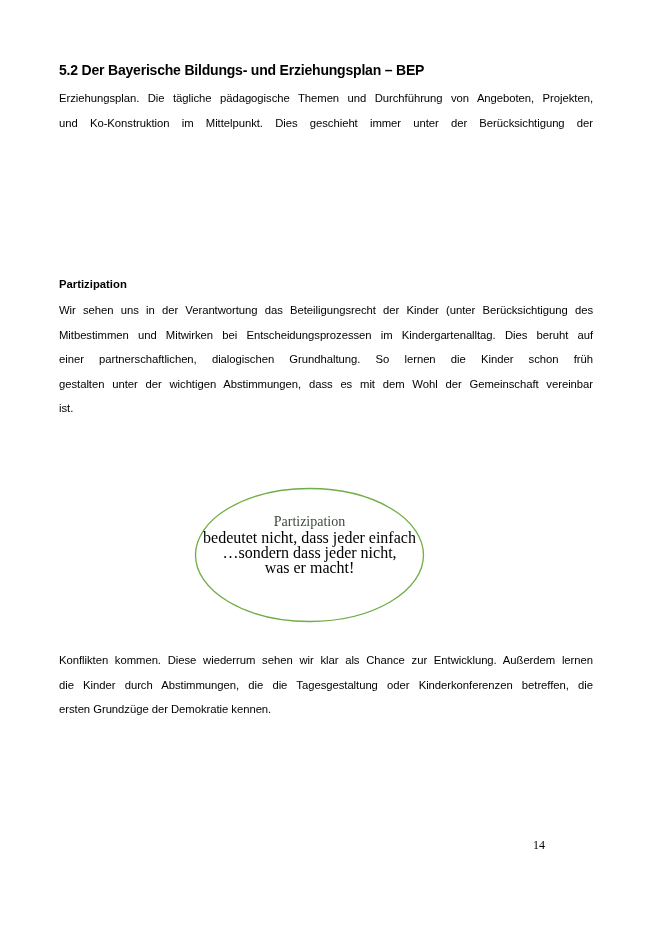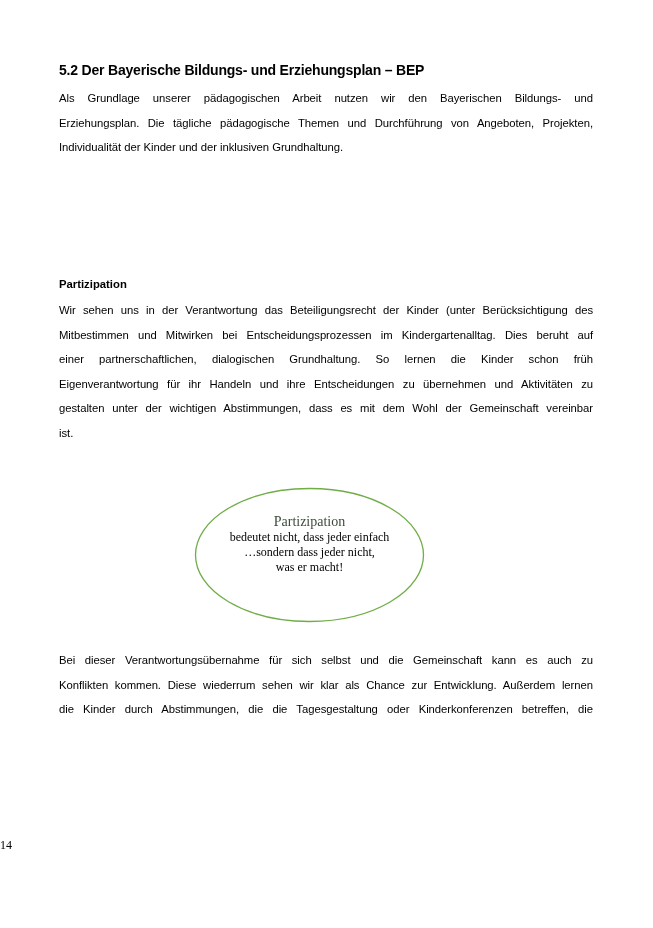--- a/index.html
+++ b/index.html
@@ -83,72 +83,70 @@
       text-align: center;
       font-family: "Liberation Serif", "DejaVu Serif", serif;
       color: #000000;
     }
     .ellipse-title {
       font-size: 14px;
       line-height: 17px;
       color: #3b4a3a;
     }
     .ellipse-line {
-      font-size: 12px;
+      font-size: 16px;
       line-height: 15px;
       display: block;
     }
     .page-number {
       position: absolute;
       left: 0;
       width: 545px;
       top: 838px;
-      text-align: left;
+      text-align: right;
       font-family: "Liberation Serif", "DejaVu Serif", serif;
       font-size: 12px;
       color: #000000;
     }
   </style>
 </head>
 <body>
 
 <div class="page">
 
   <div class="heading">5.2 Der Bayerische Bildungs- und Erziehungsplan – BEP</div>
 
   <div class="column para" id="p1">
-    <span class="line">Als Grundlage unserer pädagogischen Arbeit nutzen wir den Bayerischen Bildungs- und</span>
     <span class="line">Erziehungsplan. Die tägliche pädagogische Themen und Durchführung von Angeboten, Projekten,</span>
-    <span class="line last">Individualität der Kinder und der inklusiven Grundhaltung.</span>
+    <span class="line">und Ko-Konstruktion im Mittelpunkt. Dies geschieht immer unter der Berücksichtigung der</span>
   </div>
 
   <div class="subheading">Partizipation</div>
 
   <div class="column para" id="p2">
     <span class="line">Wir sehen uns in der Verantwortung das Beteiligungsrecht der Kinder (unter Berücksichtigung des</span>
     <span class="line">Mitbestimmen und Mitwirken bei Entscheidungsprozessen im Kindergartenalltag. Dies beruht auf</span>
     <span class="line">einer partnerschaftlichen, dialogischen Grundhaltung. So lernen die Kinder schon früh</span>
-    <span class="line">Eigenverantwortung für ihr Handeln und ihre Entscheidungen zu übernehmen und Aktivitäten zu</span>
     <span class="line">gestalten unter der wichtigen Abstimmungen, dass es mit dem Wohl der Gemeinschaft vereinbar</span>
     <span class="line last">ist.</span>
   </div>
 
   <div class="ellipse-wrap">
     <svg width="231" height="136" viewBox="0 0 231 136">
       <ellipse id="quote-ellipse-shape" cx="115.5" cy="68" rx="114" ry="66.5" fill="#ffffff" stroke="#70ad47" stroke-width="1.3"></ellipse>
     </svg>
     <div class="ellipse-text">
       <div class="ellipse-title" style="color: rgb(59, 74, 58);">Partizipation</div>
       <span class="ellipse-line">bedeutet nicht, dass jeder einfach</span>
       <span class="ellipse-line">…sondern dass jeder nicht,</span>
       <span class="ellipse-line">was er macht!</span>
     </div>
   </div>
 
   <div class="column para" id="p3">
-    <span class="line">Bei dieser Verantwortungsübernahme für sich selbst und die Gemeinschaft kann es auch zu</span>
     <span class="line">Konflikten kommen. Diese wiederrum sehen wir klar als Chance zur Entwicklung. Außerdem lernen</span>
     <span class="line">die Kinder durch Abstimmungen, die die Tagesgestaltung oder Kinderkonferenzen betreffen, die</span>
+    <span class="line last">ersten Grundzüge der Demokratie kennen.</span>
   </div>
 
   <div class="page-number">14</div>
 
 </div>
 
 </body></html>

